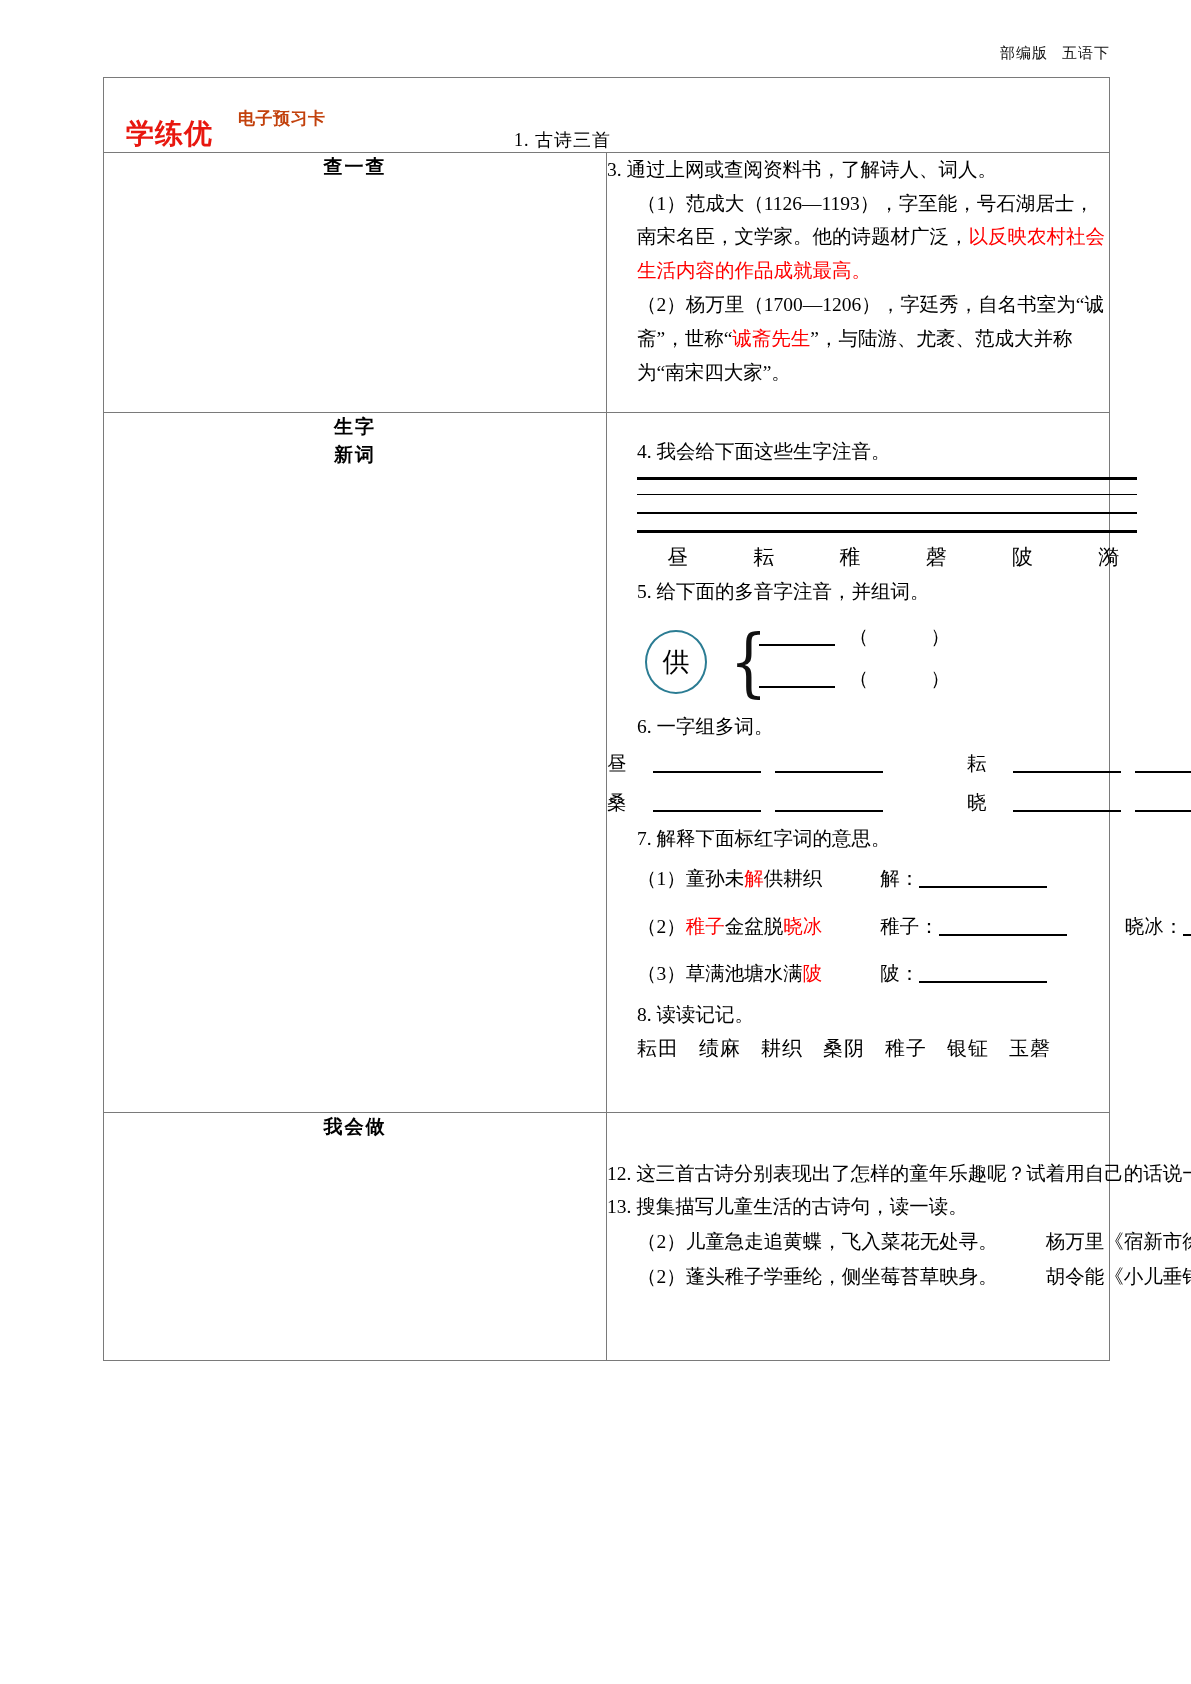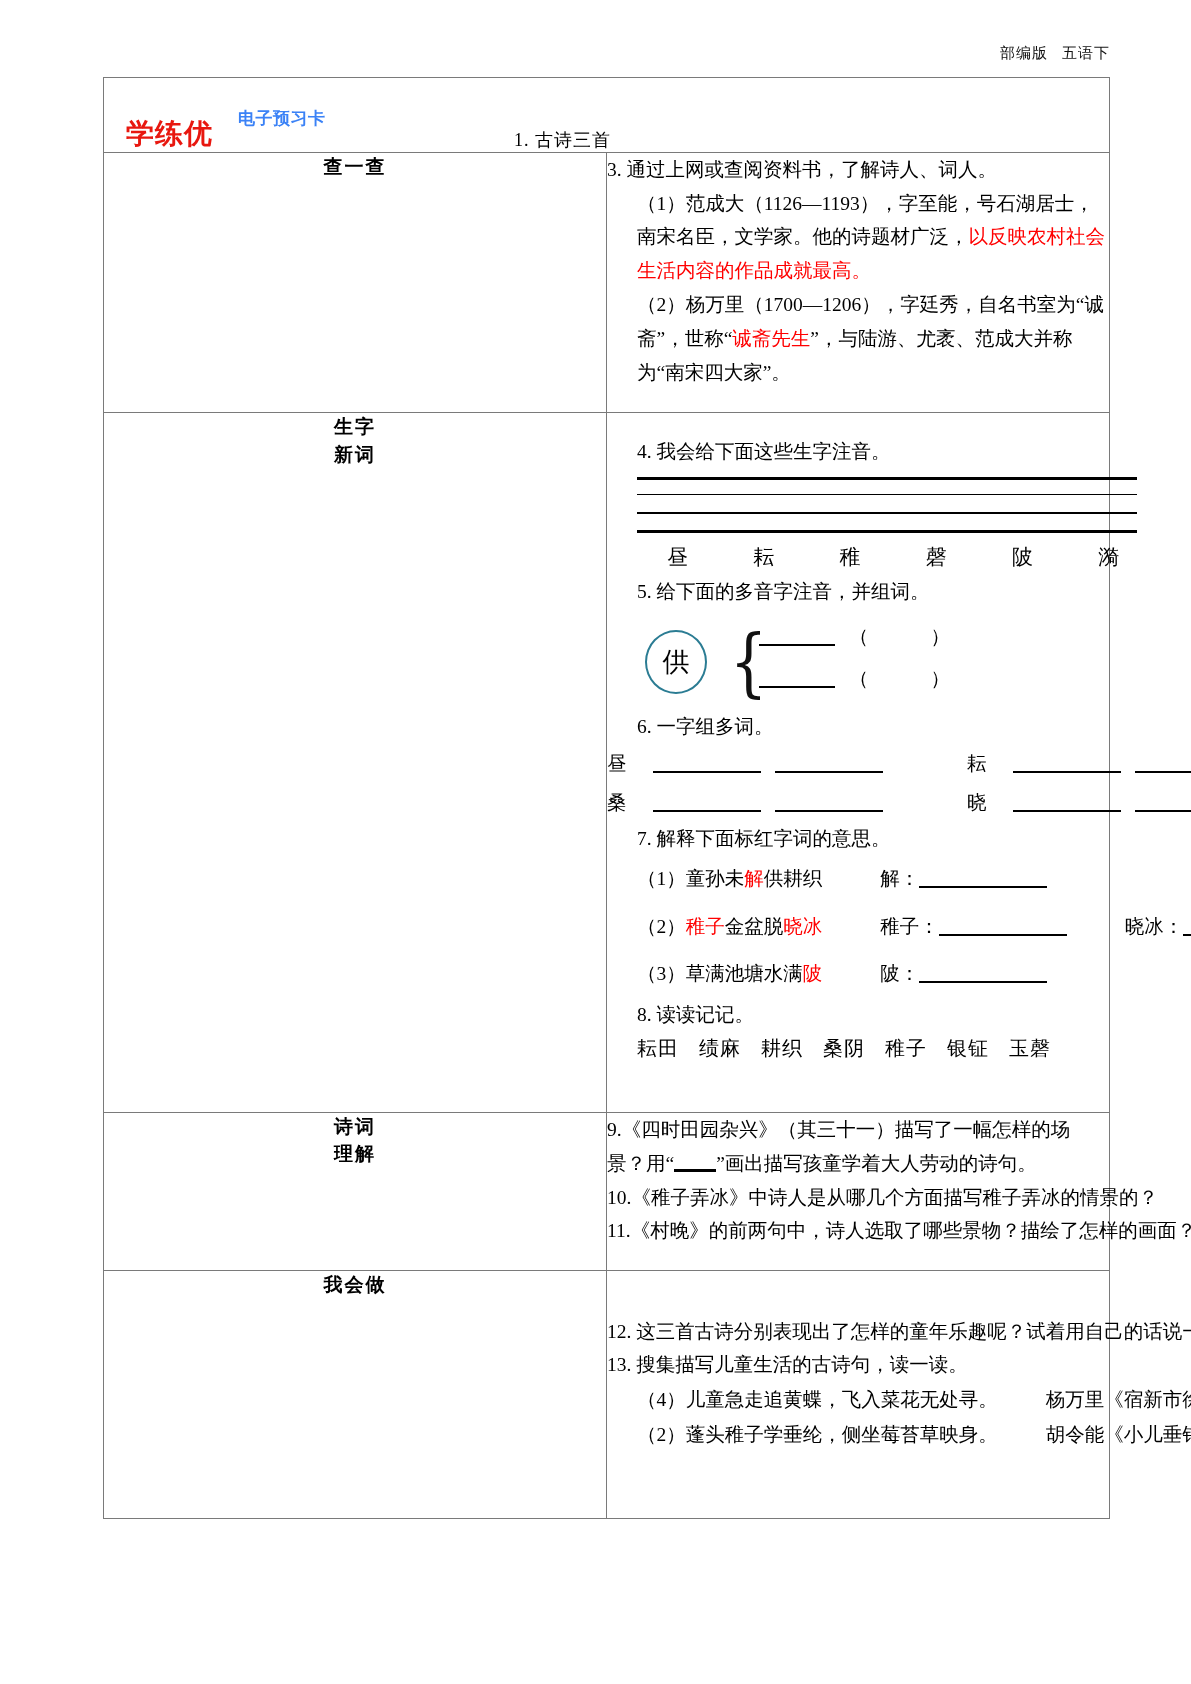--- a/index.html
+++ b/index.html
@@ -79,21 +79,21 @@
     font-family: "DejaVu Sans", "Liberation Sans", sans-serif;
     font-weight: bold;
     font-size: 28px;
     letter-spacing: 1px;
     margin-top: 20px;
   }
   .brand-sub {
     position: absolute;
     left: 134px;
     top: 29px;
-    color: #3b82f6;
+    color: #c2410c;
     font-family: "DejaVu Sans", "Liberation Sans", sans-serif;
     font-weight: bold;
     font-size: 17px;
     letter-spacing: 0.5px;
   }
   .maintitle {
     position: absolute;
     left: 410px;
     top: 18px;
     font-size: 18px;
@@ -315,41 +315,29 @@
         <div class="q7row">
           <span>（3）草满池塘水满</span><span class="red">陂</span><span class="q7gap"></span><span>陂：</span><span class="blank-l"></span>
         </div>
 
         <div class="line ind1">8. 读读记记。</div>
         <div class="wordlist">耘田 绩麻 耕织 桑阴 稚子 银钲 玉磬</div>
         <div style="height:46px;"></div>
       </td>
     </tr>
 
-    <tr>
-      <td class="label">
-        <div>诗词</div>
-        <div>理解</div>
-      </td>
-      <td class="body">
-        <div class="wrapline"><span>9.《四时田园杂兴》（其三十一）描写了一幅怎样的场景？用“</span><span class="underblank-inline"></span><span>”画出描写孩童学着大人劳动的诗句。</span></div>
-        <div class="line">10.《稚子弄冰》中诗人是从哪几个方面描写稚子弄冰的情景的？</div>
-        <div class="line">11.《村晚》的前两句中，诗人选取了哪些景物？描绘了怎样的画面？</div>
-        <div class="spacer-bot"></div>
-      </td>
-    </tr>
 
     <tr>
       <td class="label">我会做</td>
       <td class="body">
         <div style="height:44px;"></div>
         <div class="line">12. 这三首古诗分别表现出了怎样的童年乐趣呢？试着用自己的话说一说。</div>
         <div class="line">13. 搜集描写儿童生活的古诗句，读一读。</div>
         <div class="cite-row">
-          <span>（4）儿童急走追黄蝶，飞入菜花无处寻。</span><span class="cite-src">杨万里《宿新市徐公店》</span>
+          <span>（2）儿童急走追黄蝶，飞入菜花无处寻。</span><span class="cite-src">杨万里《宿新市徐公店》</span>
         </div>
         <div class="cite-row">
           <span>（2）蓬头稚子学垂纶，侧坐莓苔草映身。</span><span class="cite-src">胡令能《小儿垂钓》</span>
         </div>
         <div style="height:66px;"></div>
       </td>
     </tr>
 
   </tbody>
     </table>

